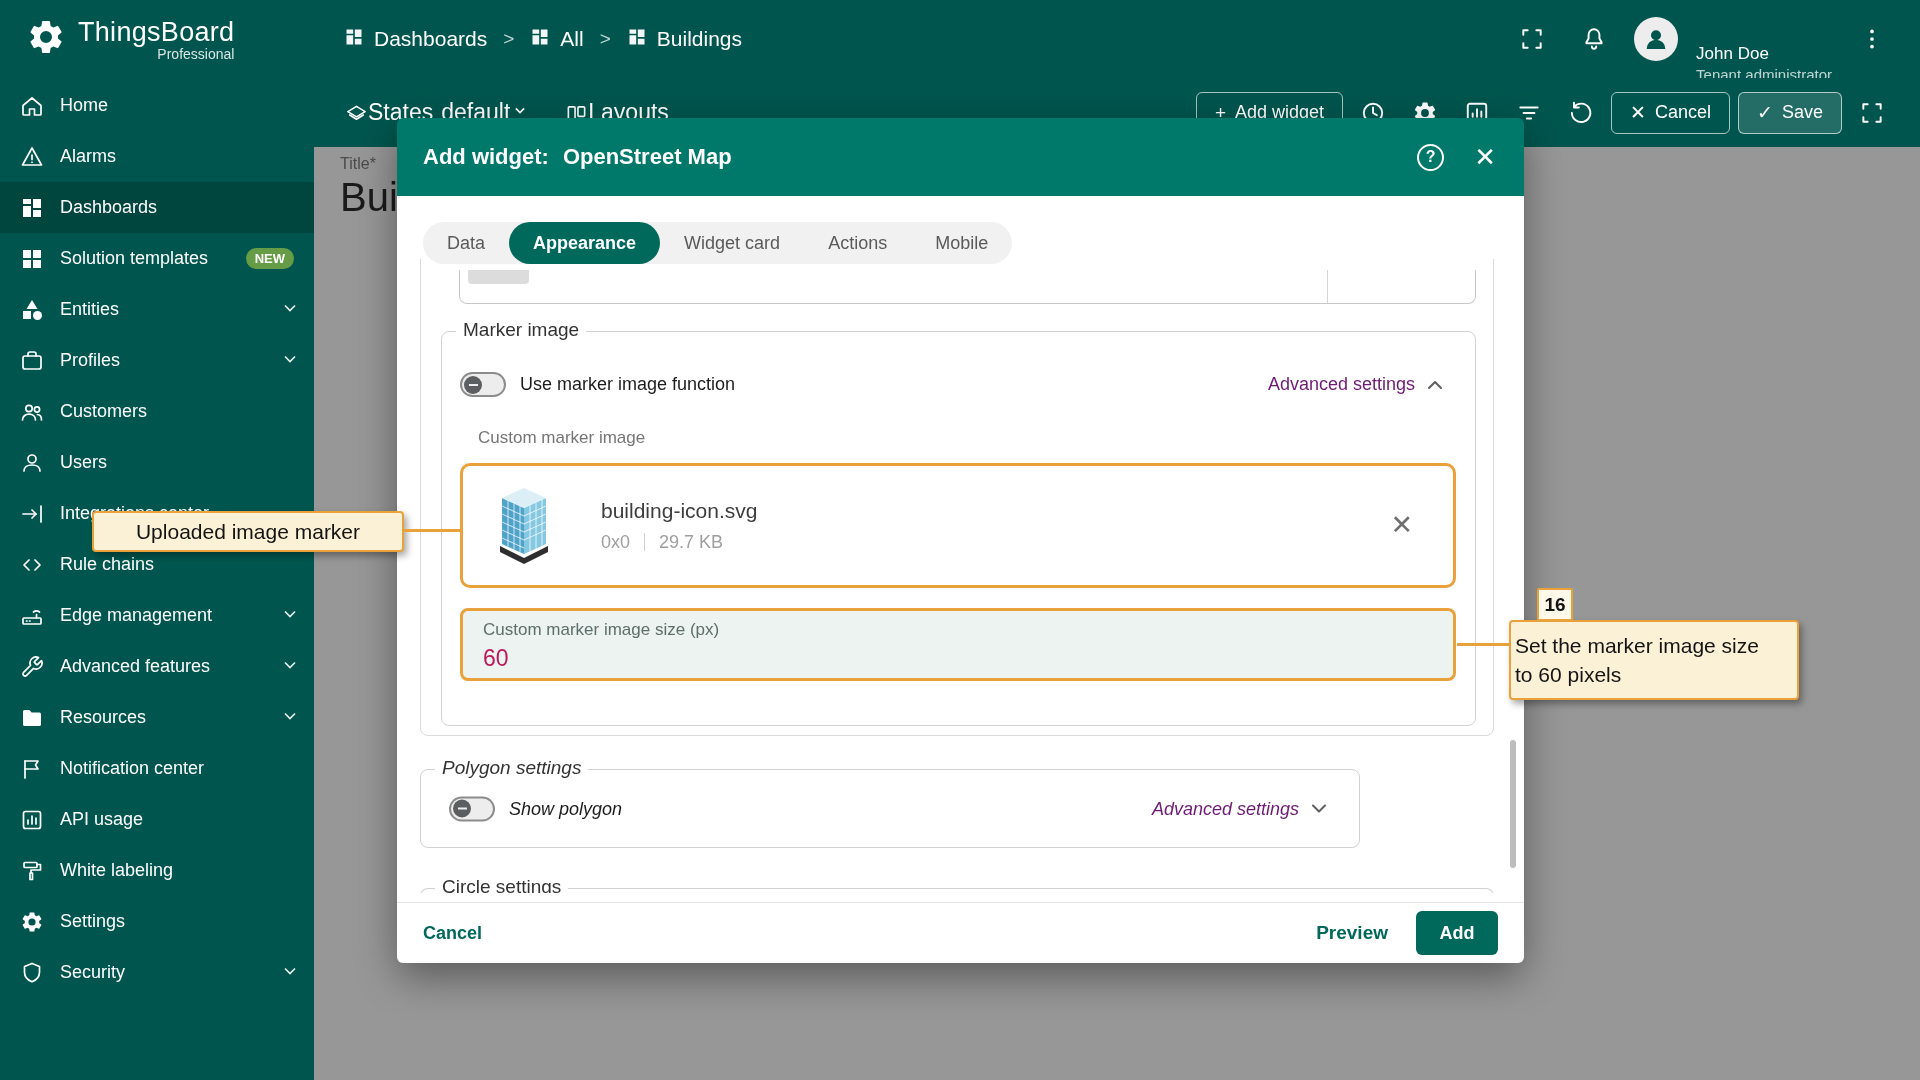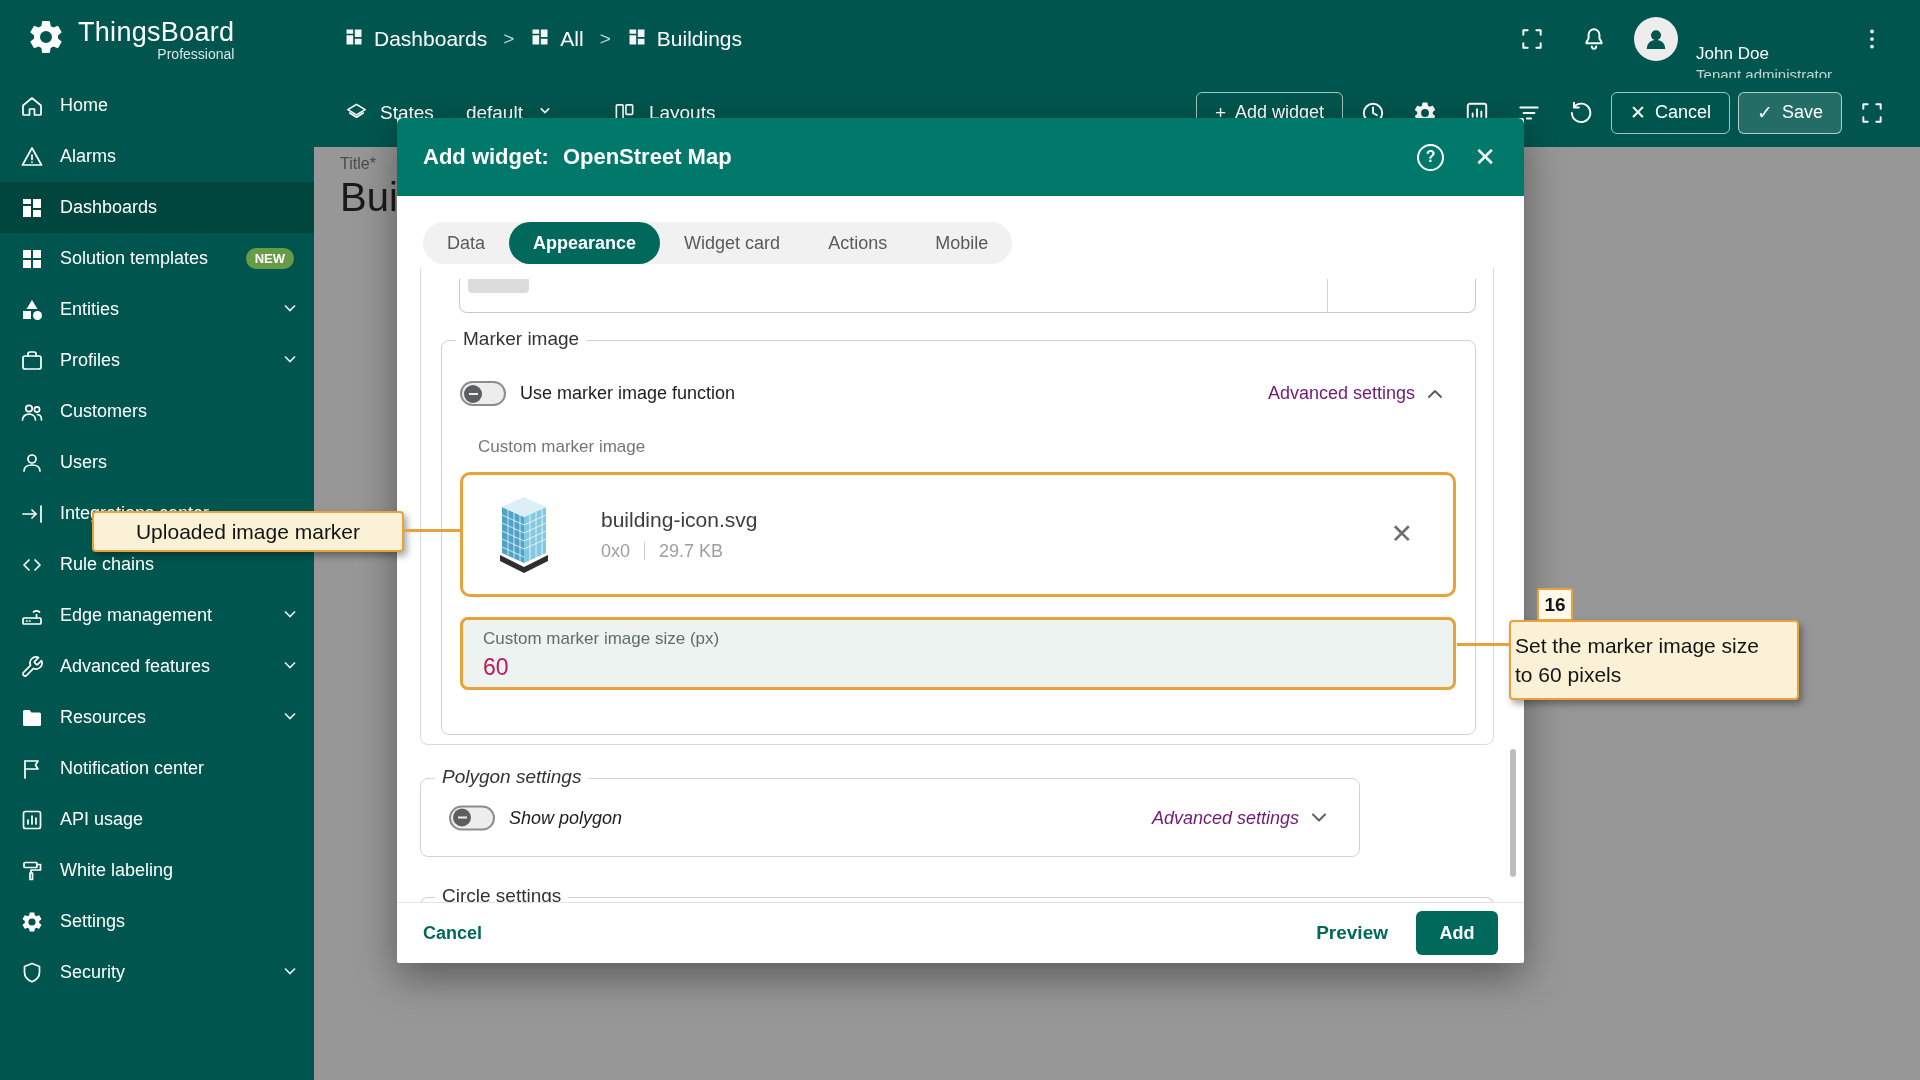--- a/index.html
+++ b/index.html
@@ -41,52 +41,52 @@
   .icbtn svg{width:26px;height:26px;fill:none;stroke:#fff;stroke-width:1.8;stroke-linecap:round;stroke-linejoin:round;}
   .icbtn svg.fil{fill:#fff;stroke:none;}
   .avatar{width:44px;height:44px;border-radius:50%;background:#EDEDED;display:flex;align-items:center;justify-content:center;}
   .avatar svg{width:30px;height:30px;}
   .uname{color:#fff;font-size:17px;margin-top:48px;}
   .urole{color:rgba(255,255,255,.75);font-size:15px;margin-top:2px;}
 
   
   .toolbar{position:absolute;left:314px;top:78px;right:0;height:69px;background:var(--green);
            display:flex;align-items:center;padding:0 26px 0 30px;z-index:1;}
-  .tool-left{display:flex;align-items:center;gap:12px;color:#fff;font-size:19px;}
+  .tool-left{display:flex;align-items:flex-end;gap:0;color:#fff;font-size:23px;}
   .tool-left .ic svg{width:23px;height:23px;}
   .tool-gap{width:34px;}
   .caret svg{width:20px;height:20px;fill:none;stroke:#fff;stroke-width:2;}
   .tool-right{margin-left:auto;display:flex;align-items:center;gap:8px;}
   .tb-btn{height:42px;border:1px solid rgba(255,255,255,.65);border-radius:6px;color:#fff;display:flex;
           align-items:center;gap:9px;padding:0 18px;font-size:18px;background:transparent;cursor:pointer;white-space:nowrap;}
   .tb-btn.filled{background:rgba(255,255,255,.14);}
   .tb-btn .bsym{font-size:19px;line-height:1;}
 
   
   .content{position:absolute;left:314px;top:147px;right:0;bottom:0;background:#fff;z-index:0;padding:8px 0 0 26px;}
   .fld-label{color:#757575;font-size:16px;}
   .fld-value{color:#1c1c1c;font-size:40px;font-weight:500;margin-top:2px;}
   .backdrop{position:absolute;left:314px;top:147px;right:0;bottom:0;background:rgba(25,25,25,.45);z-index:5;}
 
   
-  .dialog{position:absolute;left:397px;top:118px;width:1127px;height:845px;background:#fff;border-radius:2px;
+  .dialog{position:absolute;left:397px;top:118px;width:1127px;height:845px;background:#fff;border-radius:14px;
           box-shadow:0 14px 40px rgba(0,0,0,.4);z-index:10;}
   .dlg-header{position:absolute;left:0;top:0;right:0;height:78px;background:var(--teal-hdr);
               border-radius:6px 6px 0 0;display:flex;align-items:center;padding:0 28px 0 26px;}
   .dlg-title{color:#fff;font-size:22px;font-weight:600;}
   .dlg-title .tname{margin-left:14px;font-weight:600;}
   .dlg-hicons{margin-left:auto;display:flex;align-items:center;gap:30px;}
   .help-circ{width:27px;height:27px;border:2px solid #fff;border-radius:50%;color:#fff;display:flex;
              align-items:center;justify-content:center;font-size:16px;font-weight:700;cursor:pointer;}
   .dlg-close{color:#fff;font-size:26px;cursor:pointer;line-height:1;}
   .tab-bar{position:absolute;left:26px;top:104px;height:42px;background:#F1F1F1;border-radius:21px;
            display:inline-flex;align-items:center;}
   .tab{padding:0 24px;height:42px;display:flex;align-items:center;font-size:18px;color:#5A5A5A;cursor:pointer;border-radius:21px;}
   .tab.active{background:var(--accent);color:#fff;font-weight:600;}
-  .dlg-body{position:absolute;left:0;top:150px;width:1127px;height:634px;overflow:hidden;}
+  .dlg-body{position:absolute;left:0;top:141px;width:1127px;height:634px;overflow:hidden;}
 
   .cutoff-field{position:absolute;left:62px;top:11px;width:1017px;height:34px;border:1px solid #C9C9C9;
                 border-top:none;border-radius:0 0 8px 8px;}
   .cutoff-thumb{position:absolute;left:8px;top:0;width:61px;height:14px;background:#DCDCDC;border-radius:0 0 4px 4px;}
   .cutoff-div{position:absolute;right:147px;top:0;bottom:0;border-left:1px solid #D5D5D5;}
 
   .outer-card{position:absolute;left:23px;top:-12px;width:1074px;height:489px;border:1px solid #DADADA;border-radius:8px;}
 
   .fieldset{position:absolute;border:1px solid #D2D2D2;border-radius:8px;background:transparent;}
   .legend{position:absolute;top:-13px;left:14px;background:#fff;padding:0 7px;font-size:19px;color:#333;white-space:nowrap;}

